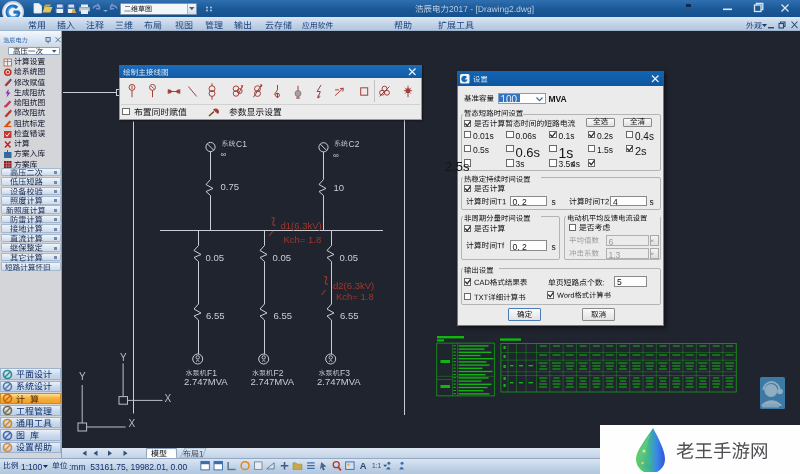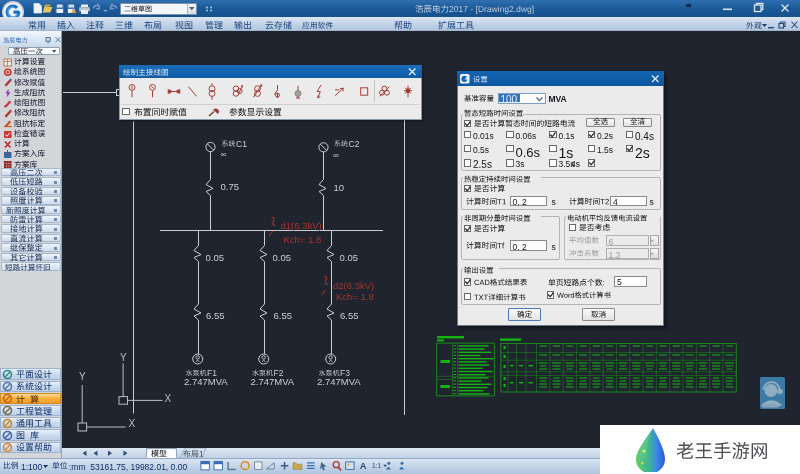--- a/index.html
+++ b/index.html
@@ -1236,23 +1236,23 @@
 <div class="ab" style="left:506.0px;top:144.8px;width:7.5px;height:7.5px;background:#fff;border:1px solid #6a6a6a"></div>
 <div class="txt" style="left:515.5px;top:144.8px;font-size:13px;color:#15151a">0.6s</div>
 <div class="ab" style="left:549.0px;top:144.8px;width:7.5px;height:7.5px;background:#fff;border:1px solid #6a6a6a"></div>
 <div class="txt" style="left:558.5px;top:144.8px;font-size:14px;color:#15151a">1s</div>
 <div class="ab" style="left:587.5px;top:144.8px;width:7.5px;height:7.5px;background:#fff;border:1px solid #6a6a6a"></div>
 <div class="txt" style="left:597.0px;top:144.8px;font-size:8.5px;color:#15151a">1.5s</div>
 <div class="ab" style="left:625.5px;top:144.8px;width:7.5px;height:7.5px;background:#fff;border:1px solid #6a6a6a"></div>
 <svg class="ab" style="left:625.8px;top:145.1px" width="8" height="8">
     <path d="M1.2 3.5l2 2.3 3.3-4.5" fill="none" stroke="#2a2a2a" stroke-width="1.3"></path>
   </svg>
-<div class="txt" style="left:635.0px;top:144.8px;font-size:14px;color:#15151a">2s</div>
+<div class="txt" style="left:635.0px;top:144.8px;font-size:11px;color:#15151a">2s</div>
 <div class="ab" style="left:463.5px;top:159.1px;width:7.5px;height:7.5px;background:#fff;border:1px solid #6a6a6a"></div>
-<div class="txt" style="left:473.0px;top:159.1px;font-size:10px;color:#15151a">2.5s</div>
+<div class="txt" style="left:445px;top:159.1px;font-size:13px;color:#15151a">2.5s</div>
 <div class="ab" style="left:506.0px;top:159.1px;width:7.5px;height:7.5px;background:#fff;border:1px solid #6a6a6a"></div>
 <div class="txt" style="left:515.5px;top:159.1px;font-size:8.5px;color:#15151a">3s</div>
 <div class="ab" style="left:549.0px;top:159.1px;width:7.5px;height:7.5px;background:#fff;border:1px solid #6a6a6a"></div>
 <div class="txt" style="left:558.5px;top:159.1px;font-size:8.5px;color:#15151a">3.5s</div>
 <div class="ab" style="left:587.5px;top:159.1px;width:7.5px;height:7.5px;background:#fff;border:1px solid #6a6a6a"></div>
 <svg class="ab" style="left:587.8px;top:159.4px" width="8" height="8">
     <path d="M1.2 3.5l2 2.3 3.3-4.5" fill="none" stroke="#2a2a2a" stroke-width="1.3"></path>
   </svg>
 <div class="txt" style="left:571px;top:159.1px;font-size:8.5px;color:#15151a">4s</div>
 <div class="ab" style="left:460.5px;top:177.0px;width:200.0px;height:33.0px;border:1px solid #b4b4b4;border-radius:2px"></div>

